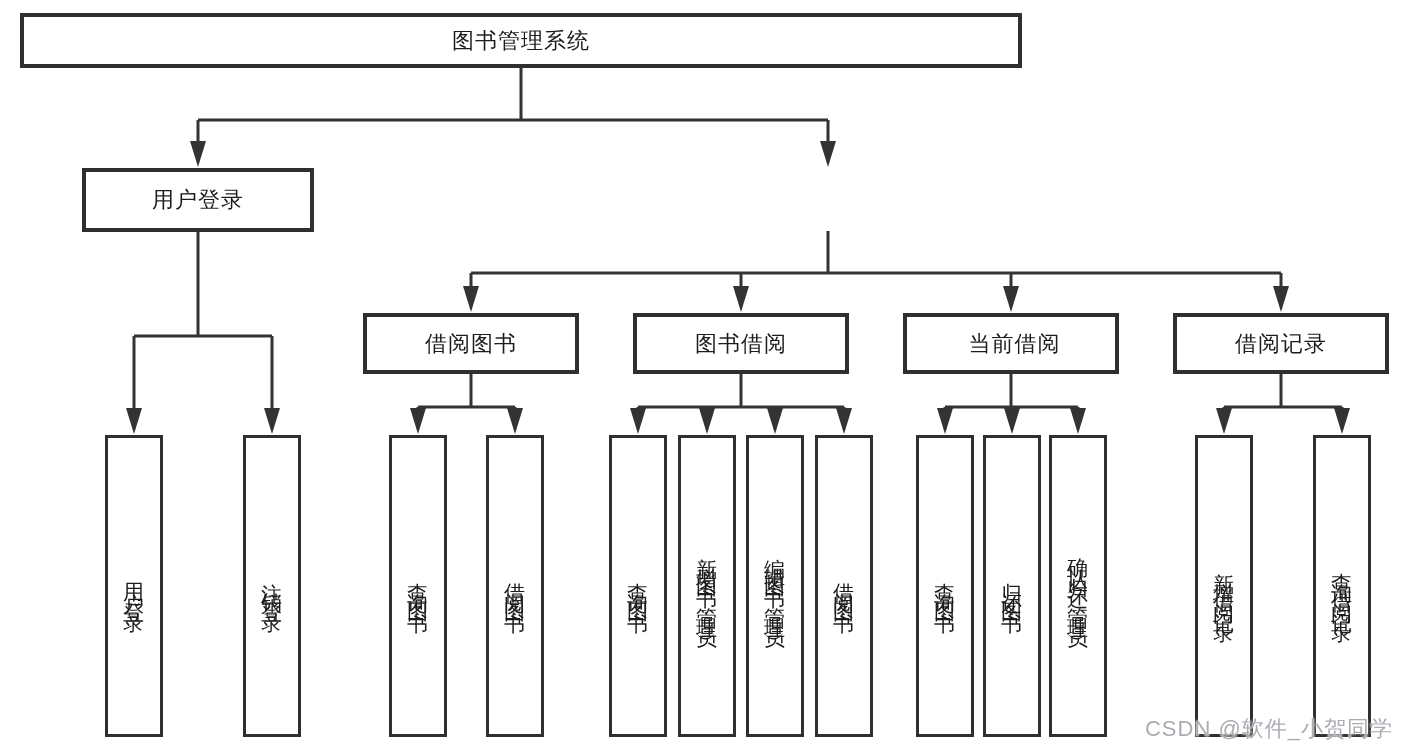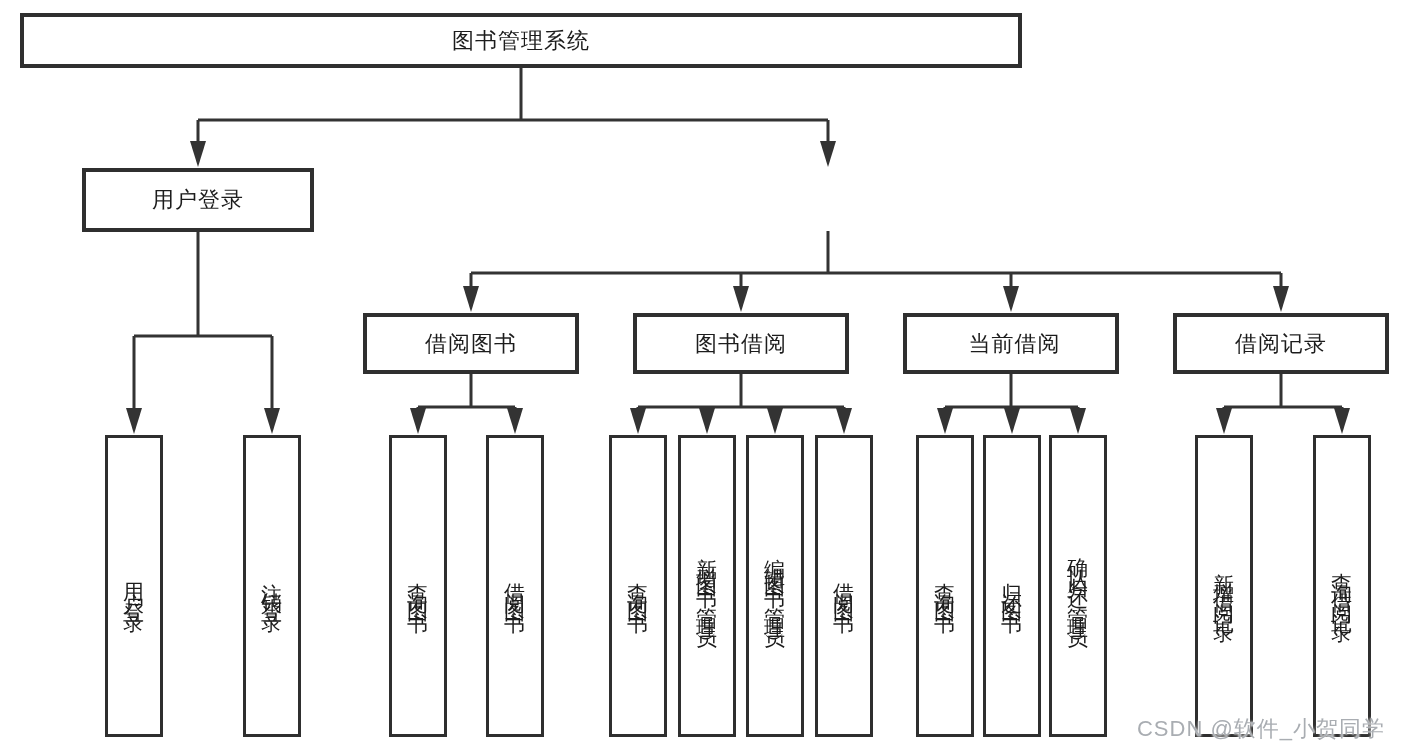--- a/index.html
+++ b/index.html
@@ -47,21 +47,21 @@
   .vnode .vtext {
     writing-mode: vertical-rl;
     text-orientation: mixed;
     font-size: 21px;
     letter-spacing: 10px;
     line-height: 1;
     white-space: nowrap;
   }
   .watermark {
     position: absolute;
-    right: 20px;
+    right: 12px;
     top: 714px;
     z-index: 3;
     font-size: 22px;
     letter-spacing: 1px;
     color: var(--watermark);
     text-shadow: 0 0 3px #ffffff, 0 0 2px #ffffff;
     white-space: nowrap;
   }
 </style>
 </head>

